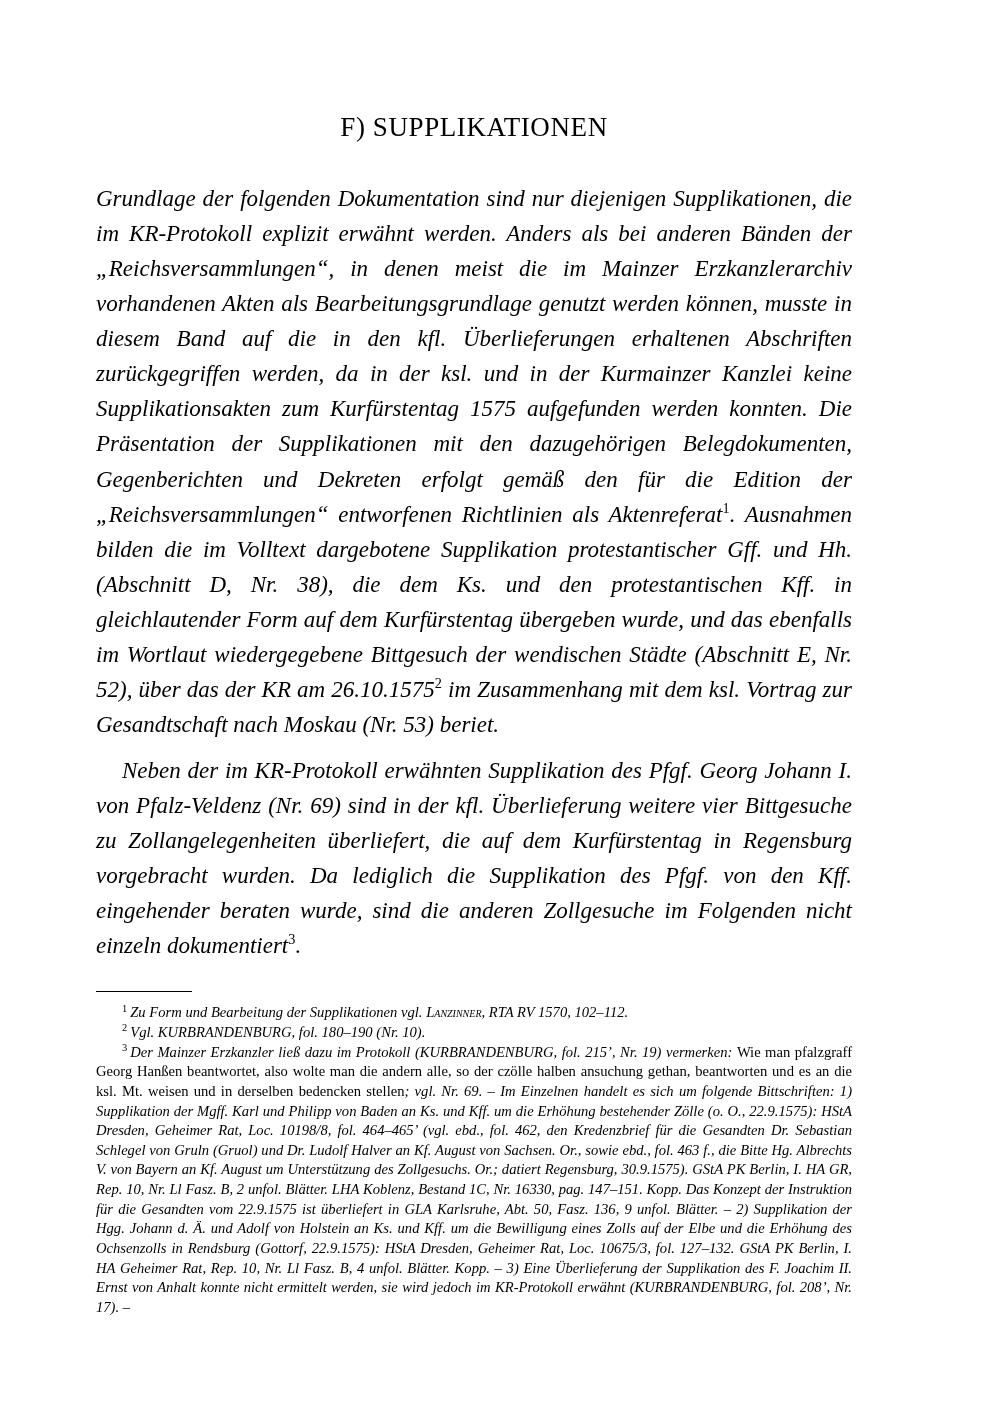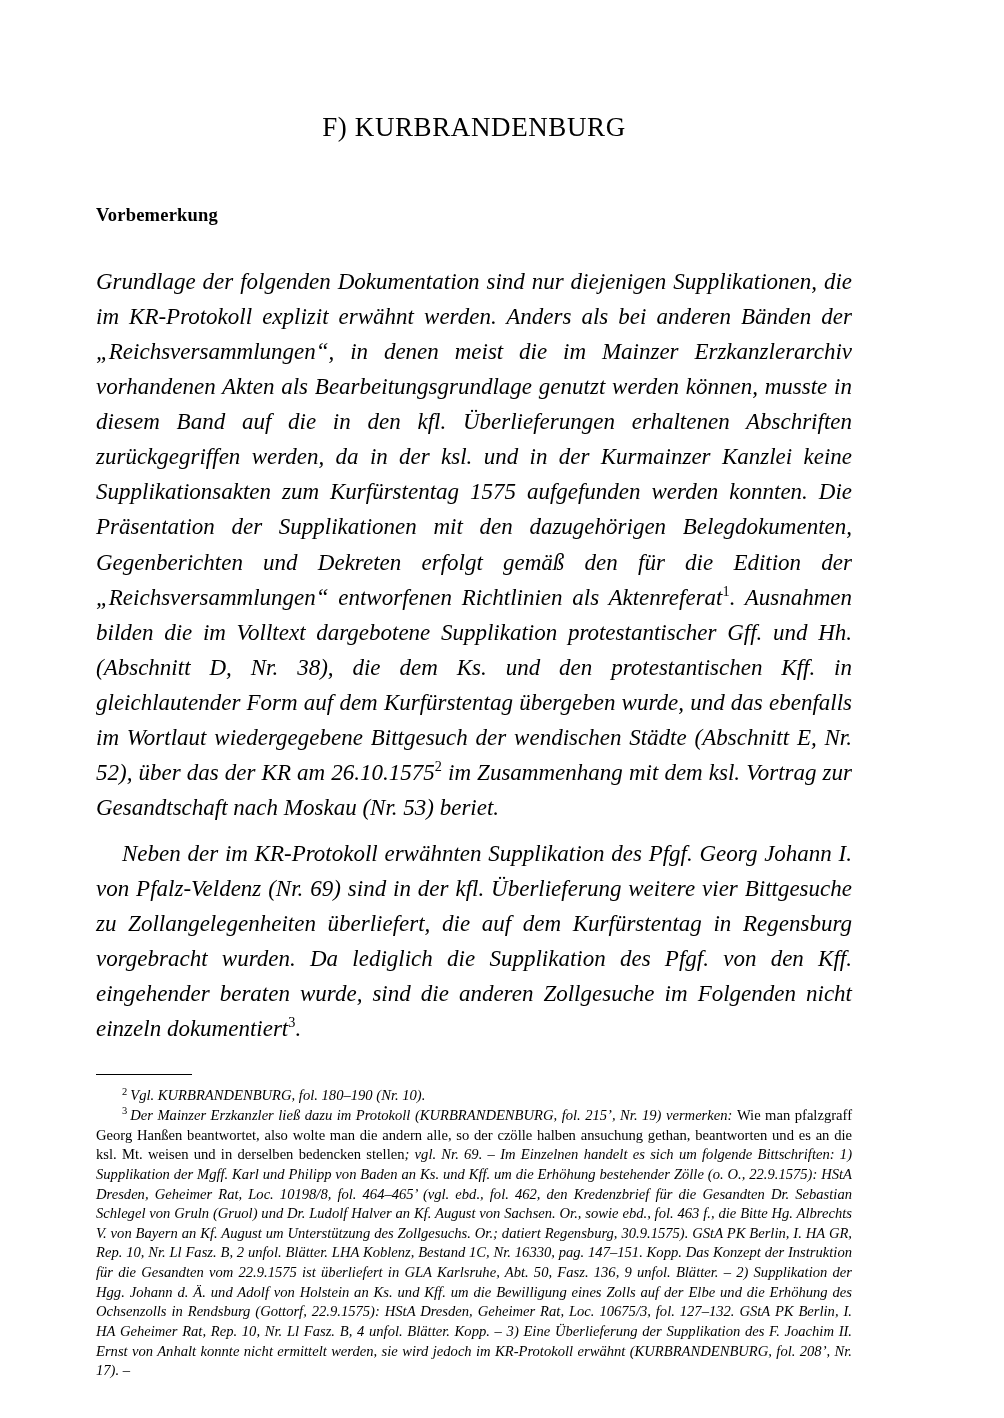--- a/index.html
+++ b/index.html
@@ -100,32 +100,32 @@
   .upright {
     font-style: normal;
   }
 </style>
 </head>
 <body>
 
 <div class="page">
   <div class="content">
 
-    <h1 class="page-title">F) KURBRANDENBURG</h1>
+    <h1 class="page-title">F) SUPPLIKATIONEN</h1>
 
-    <h2 class="section-heading">Vorbemerkung</h2>
 
     <p class="body-italic first-para"><span>Grundlage der folgenden Dokumentation sind nur diejenigen Supplikationen, die im KR-Protokoll explizit erwähnt werden. Anders als bei anderen Bänden der „Reichsversammlungen“, in denen meist die im Mainzer Erzkanzlerarchiv vorhandenen Akten als Bearbeitungsgrundlage genutzt werden können, musste in diesem Band auf die in den kfl. Überlieferungen erhaltenen Abschriften zurückgegriffen werden, da in der ksl. und in der Kurmainzer Kanzlei keine Supplikationsakten zum Kurfürstentag 1575 aufgefunden werden konnten. Die Präsentation der Supplikationen mit den dazugehörigen Belegdokumenten, Gegenberichten und Dekreten erfolgt gemäß den für die Edition der „Reichsversammlungen“ entworfenen Richtlinien als Aktenreferat</span><sup>1</sup><span>. Ausnahmen bilden die im Volltext dargebotene Supplikation protestantischer Gff. und Hh. (Abschnitt D, Nr. 38), die dem Ks. und den protestantischen Kff. in gleichlautender Form auf dem Kurfürstentag übergeben wurde, und das ebenfalls im Wortlaut wiedergegebene Bittgesuch der wendischen Städte (Abschnitt E, Nr. 52), über das der KR am 26.10.1575</span><sup>2</sup><span> im Zusammenhang mit dem ksl. Vortrag zur Gesandtschaft nach Moskau (Nr. 53) beriet.</span></p>
 
     <p class="body-italic second-para"><span>Neben der im KR-Protokoll erwähnten Supplikation des Pfgf. Georg Johann I. von Pfalz-Veldenz (Nr. 69) sind in der kfl. Überlieferung weitere vier Bittgesuche zu Zollangelegenheiten überliefert, die auf dem Kurfürstentag in Regensburg vorgebracht wurden. Da lediglich die Supplikation des Pfgf. von den Kff. eingehender beraten wurde, sind die anderen Zollgesuche im Folgenden nicht einzeln dokumentiert</span><sup>3</sup><span>.</span></p>
 
     <div class="footnote-sep"></div>
 
     <div class="footnotes">
 
+      <p class="fn fn-indent"><span class="fn-num">1</span><span>Zu Form und Bearbeitung der Supplikationen vgl. </span><span class="smallcaps">Lanzinner</span><span>, RTA RV 1570, 102–112.</span></p>
 
       <p class="fn fn-indent"><span class="fn-num">2</span><span>Vgl. KURBRANDENBURG, fol. 180–190 (Nr. 10).</span></p>
 
       <p class="fn fn-indent"><span class="fn-num">3</span><span>Der Mainzer Erzkanzler ließ dazu im Protokoll (KURBRANDENBURG, fol. 215’, Nr. 19) vermerken: </span><span class="upright">Wie man pfalzgraff Georg Hanßen beantwortet, also wolte man die andern alle, so der czölle halben ansuchung gethan, beantworten und es an die ksl. Mt. weisen und in derselben bedencken stellen</span><span>; vgl. Nr. 69. – Im Einzelnen handelt es sich um folgende Bittschriften: 1) Supplikation der Mgff. Karl und Philipp von Baden an Ks. und Kff. um die Erhöhung bestehender Zölle (o. O., 22.9.1575): HStA Dresden, Geheimer Rat, Loc. 10198/8, fol. 464–465’ (vgl. ebd., fol. 462, den Kredenzbrief für die Gesandten Dr. Sebastian Schlegel von Gruln (Gruol) und Dr. Ludolf Halver an Kf. August von Sachsen. Or., sowie ebd., fol. 463 f., die Bitte Hg. Albrechts V. von Bayern an Kf. August um Unterstützung des Zollgesuchs. Or.; datiert Regensburg, 30.9.1575). GStA PK Berlin, I. HA GR, Rep. 10, Nr. Ll Fasz. B, 2 unfol. Blätter. LHA Koblenz, Bestand 1C, Nr. 16330, pag. 147–151. Kopp. Das Konzept der Instruktion für die Gesandten vom 22.9.1575 ist überliefert in GLA Karlsruhe, Abt. 50, Fasz. 136, 9 unfol. Blätter. – 2) Supplikation der Hgg. Johann d. Ä. und Adolf von Holstein an Ks. und Kff. um die Bewilligung eines Zolls auf der Elbe und die Erhöhung des Ochsenzolls in Rendsburg (Gottorf, 22.9.1575): HStA Dresden, Geheimer Rat, Loc. 10675/3, fol. 127–132. GStA PK Berlin, I. HA Geheimer Rat, Rep. 10, Nr. Ll Fasz. B, 4 unfol. Blätter. Kopp. – 3) Eine Überlieferung der Supplikation des F. Joachim II. Ernst von Anhalt konnte nicht ermittelt werden, sie wird jedoch im KR-Protokoll erwähnt (KURBRANDENBURG, fol. 208’, Nr. 17). –</span></p>
 
     </div>
 
   </div>
 </div>
 

